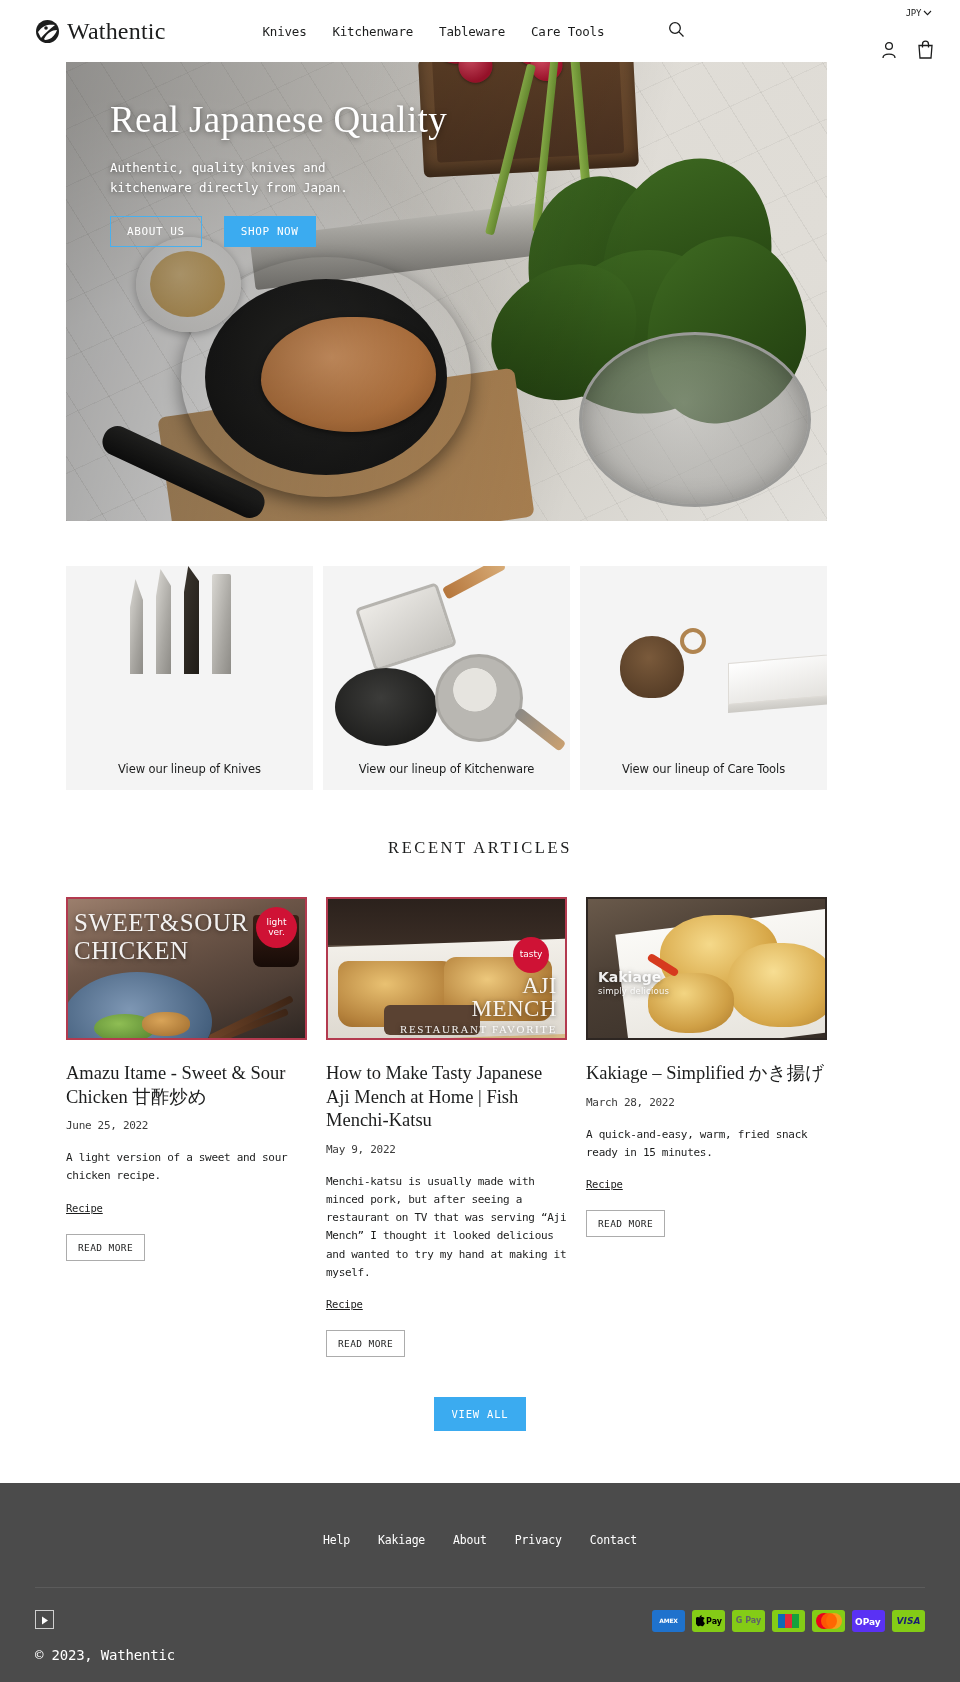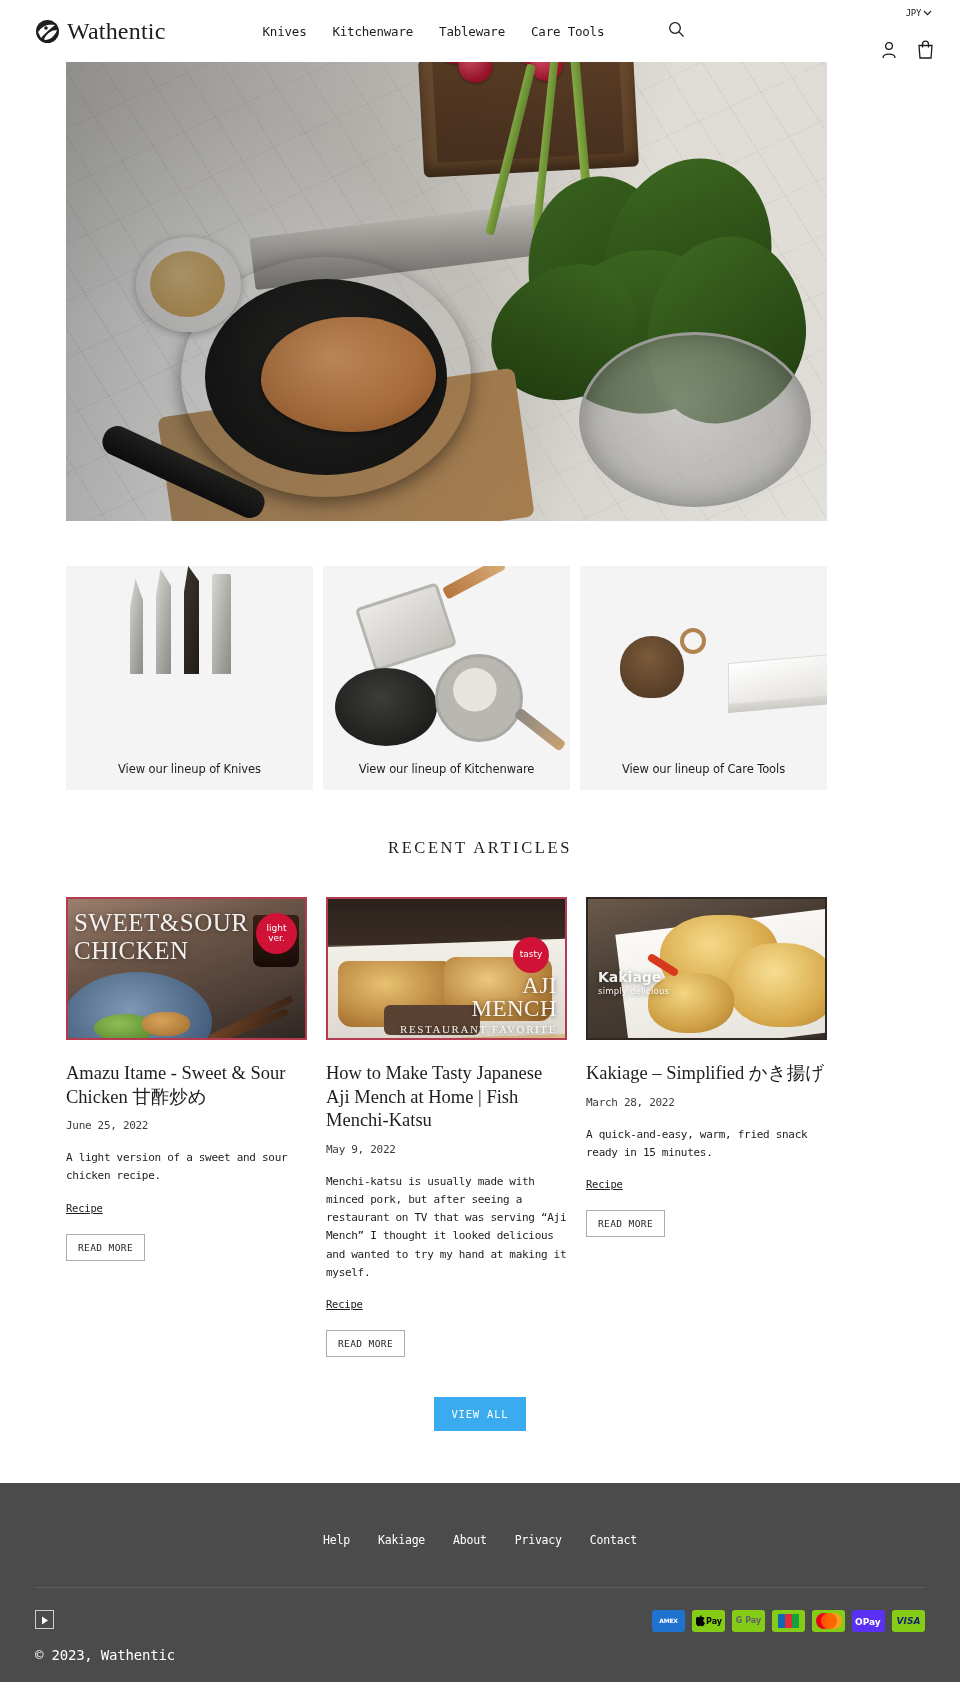--- a/index.html
+++ b/index.html
@@ -377,21 +377,21 @@
     border-radius: 50%;
     background: #cf1235;
     color: #fff;
     display: flex;
     align-items: center;
     justify-content: center;
     text-align: center;
     font-family: "DejaVu Sans", sans-serif;
     line-height: 1.05;
   }
-  .badge-1 { right: 8px; top: 14px; width: 41px; height: 41px; font-size: 9px; }
+  .badge-1 { right: 8px; top: 8px; width: 41px; height: 41px; font-size: 9px; }
   .badge-2 { right: 16px; top: 38px; width: 36px; height: 36px; font-size: 9px; }
   .ov-text {
     position: absolute;
     color: rgba(255,255,255,.92);
     font-family: "Liberation Serif", serif;
     text-shadow: 0 1px 5px rgba(0,0,0,.5);
   }
   .ov-a { left: 6px; top: 10px; font-size: 25px; line-height: 1.12; letter-spacing: .5px; }
   .ov-b { right: 8px; top: 52px; font-size: 23px; line-height: 1.0; text-align: right; letter-spacing: .5px; }
   .ov-b .small { font-size: 11px; letter-spacing: 1.6px; display: block; margin-top: 4px; text-align: right; }
@@ -623,20 +623,29 @@
       <div class="skillet">
           <div class="skillet-in"></div>
         </div>
       <div class="pork"></div>
       <div class="bowl">
           <div class="bowl-food"></div>
         </div>
       <div class="hero-scrim"></div>
     </div>
 
+    <div class="hero-content">
+      <div class="hero-title">Real Japanese Quality</div>
+      <div class="hero-sub">Authentic, quality knives and
+kitchenware directly from Japan.</div>
+      <div class="hero-btns">
+        <a class="btn btn-outline" href="#">ABOUT US</a>
+        <a class="btn btn-solid" href="#">SHOP NOW</a>
+      </div>
+    </div>
   </div>
 
   <div class="collections">
 
     <a class="coll-card" href="#">
       <span class="coll-art">
         <span class="kn" style="left:64px;height:175px;">
           <span class="blade" style="height:95px;clip-path:polygon(42% 0,100% 22%,100% 100%,0 100%,0 30%);display:block;"></span>
           <span class="grip"></span>
         </span>

